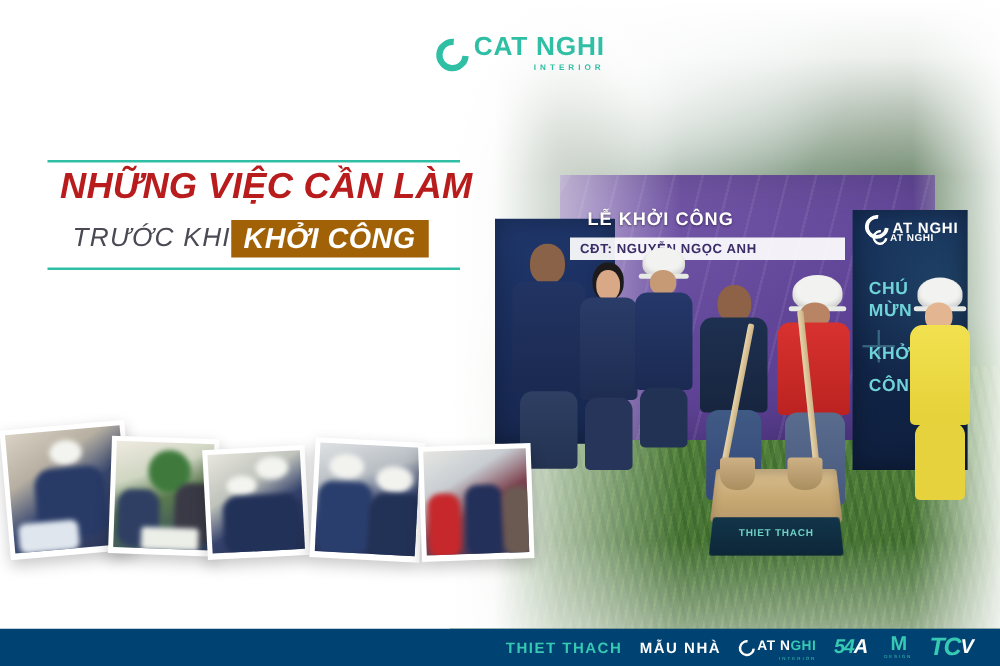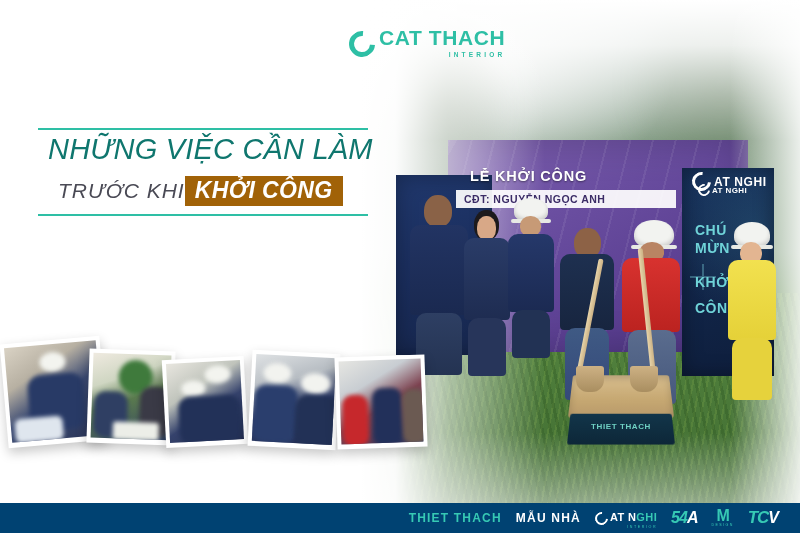--- a/index.html
+++ b/index.html
@@ -161,21 +161,21 @@
 
   
   .rule {
     position:absolute; height:2px; background:#2ebfa5;
   }
   .rule-top { left:38px; top:128px; width:330px; }
   .rule-mid { left:38px; top:214px; width:330px; }
 
   .line1 {
     position:absolute; left:48px; top:133px; width:330px;
-    color:#0f766e; font-weight:400; font-size:29px; letter-spacing:.2px;
+    color:#b91c1c; font-weight:700; font-size:29px; letter-spacing:.2px;
     font-style:italic; white-space:nowrap;
   }
   .line2wrap {
     position:absolute; left:58px; top:176px; display:flex; align-items:center; gap:0;
   }
   .truockhi {
     color:#4a4a55; font-size:21px; font-style:italic; font-weight:400; letter-spacing:1px;
   }
   .khoicong {
     background:#a16207; color:#ffffff; font-weight:900; font-size:23px;
@@ -234,21 +234,21 @@
   .bb-cn .ring{width:13px;height:13px;border:2.6px solid #ffffff;border-radius:50%;border-right-color:transparent;transform:rotate(-40deg);}
   .bb-cn .n{color:#ffffff;font-weight:900;font-size:11px;letter-spacing:.4px;}
   .bb-cn .n i{font-style:normal;color:#36c9b4;}
   .bb-cn .s{display:block;font-size:3.6px;letter-spacing:1.6px;color:#36c9b4;text-align:right;}
   .logo77a{color:#36c9b4;font-weight:900;font-size:16px;font-style:italic;letter-spacing:-1px;}
   .logo77a b{color:#ffffff;}
   .logoM{display:flex;flex-direction:column;align-items:center;line-height:1;}
   .logoM .g{color:#36c9b4;font-weight:900;font-size:16px;letter-spacing:-1px;}
   .logoM .d{font-size:3.6px;letter-spacing:1.4px;color:#36c9b4;}
   .logoTCV{display:flex;align-items:center;}
-  .logoTCV .t{color:#36c9b4;font-weight:900;font-size:17px;font-style:italic;letter-spacing:-1px;}
+  .logoTCV .t{color:#36c9b4;font-weight:900;font-size:20px;font-style:italic;letter-spacing:-1px;}
   .logoTCV .c{color:#ffffff;font-weight:900;font-size:16px;font-style:italic;letter-spacing:-1px;}
 </style>
 </head>
 <body>
 
 <div class="poster">
 
   <div class="hero-photo">
     <div class="hero-bg"></div>
     <div class="foliage-a"></div>
@@ -341,21 +341,21 @@
     </div>
     <div class="sand-lbl" style="left:205px;top:422px;">THIET THACH</div>
 
     <div class="hero-fade"></div>
     <div class="hero-right-fade"></div>
   </div>
 
   <div class="toplogo">
     <div class="ring"></div>
     <div>
-      <span class="name">CAT THACH</span>
+      <span class="name">CAT NGHI</span>
       <span class="sub">INTERIOR</span>
     </div>
   </div>
 
   <div class="rule rule-top"></div>
   <div class="line1">NHỮNG VIỆC CẦN LÀM</div>
   <div class="line2wrap">
     <span class="truockhi">TRƯỚC KHI</span>
     <span class="khoicong">KHỞI CÔNG</span>
   </div>

